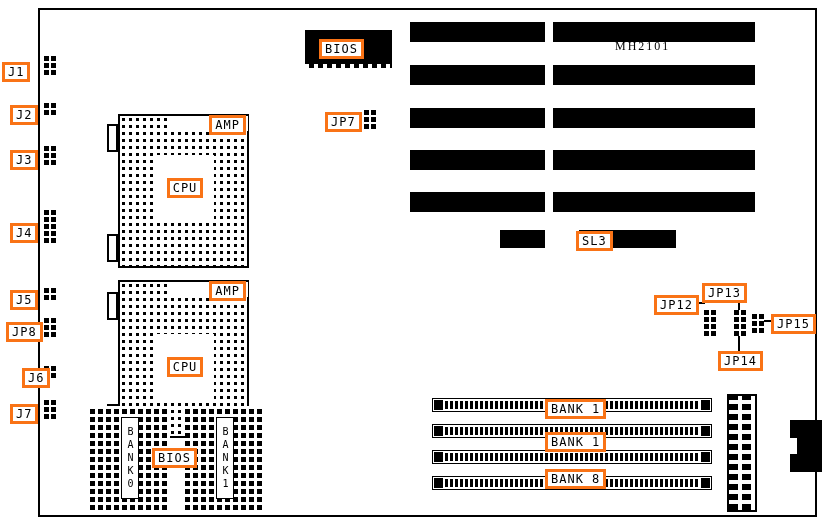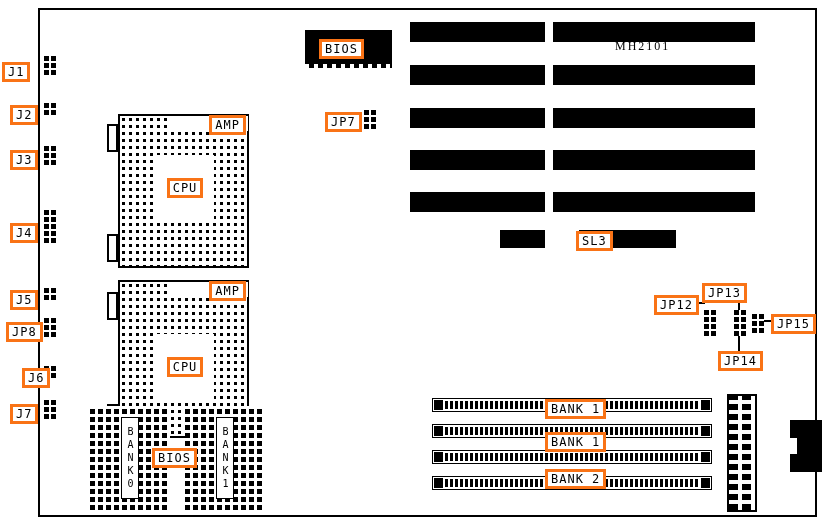--- a/index.html
+++ b/index.html
@@ -193,21 +193,21 @@
       <div class="cap"></div>
     </div>
   <div class="simm" style="top:476px">
       <div class="cap"></div>
       <div class="bar"></div>
       <div class="cap"></div>
     </div>
 
   <div class="lbl" style="left:545px;top:399px">BANK 1</div>
   <div class="lbl" style="left:545px;top:432px">BANK 1</div>
-  <div class="lbl" style="left:545px;top:469px">BANK 2</div>
+  <div class="lbl" style="left:545px;top:469px">BANK 8</div>
 
   <div class="cache-chip" style="left:90px;top:406px">
     <div class="vlbl">BANK0</div>
   </div>
   <div class="cache-chip" style="left:185px;top:406px">
     <div class="vlbl">BANK1</div>
   </div>
   <div class="lbl" style="left:152px;top:448px">BIOS</div>
 
   <div class="pwr"></div>

